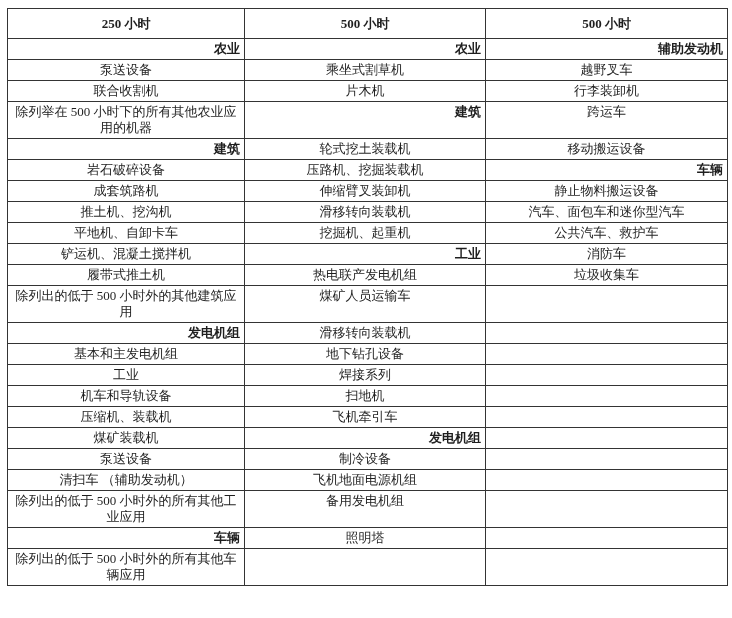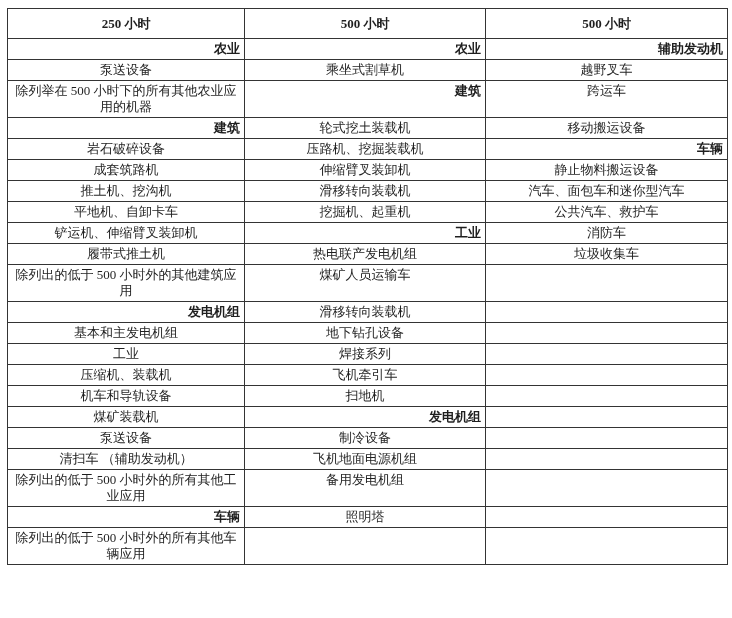--- a/index.html
+++ b/index.html
@@ -65,20 +65,25 @@
         <td class="section">农业</td>
         <td class="section">农业</td>
         <td class="section">辅助发动机</td>
       </tr>
       <tr>
         <td>泵送设备</td>
         <td>乘坐式割草机</td>
         <td>越野叉车</td>
       </tr>
       <tr>
+        <td>联合收割机</td>
+        <td>片木机</td>
+        <td>行李装卸机</td>
+      </tr>
+      <tr>
         <td>除列举在 500 小时下的所有其他农业应用的机器</td>
         <td class="section">建筑</td>
         <td>跨运车</td>
       </tr>
       <tr>
         <td class="section">建筑</td>
         <td>轮式挖土装载机</td>
         <td>移动搬运设备</td>
       </tr>
       <tr>
@@ -95,21 +100,21 @@
         <td>推土机、挖沟机</td>
         <td>滑移转向装载机</td>
         <td>汽车、面包车和迷你型汽车</td>
       </tr>
       <tr>
         <td>平地机、自卸卡车</td>
         <td>挖掘机、起重机</td>
         <td>公共汽车、救护车</td>
       </tr>
       <tr>
-        <td>铲运机、伸缩臂叉装卸机</td>
+        <td>铲运机、混凝土搅拌机</td>
         <td class="section">工业</td>
         <td>消防车</td>
       </tr>
       <tr>
         <td>履带式推土机</td>
         <td>热电联产发电机组</td>
         <td>垃圾收集车</td>
       </tr>
       <tr>
         <td>除列出的低于 500 小时外的其他建筑应用</td>
@@ -125,27 +130,27 @@
         <td>基本和主发电机组</td>
         <td>地下钻孔设备</td>
         <td></td>
       </tr>
       <tr>
         <td>工业</td>
         <td>焊接系列</td>
         <td></td>
       </tr>
       <tr>
-        <td>压缩机、装载机</td>
-        <td>飞机牵引车</td>
+        <td>机车和导轨设备</td>
+        <td>扫地机</td>
         <td></td>
       </tr>
       <tr>
-        <td>机车和导轨设备</td>
-        <td>扫地机</td>
+        <td>压缩机、装载机</td>
+        <td>飞机牵引车</td>
         <td></td>
       </tr>
       <tr>
         <td>煤矿装载机</td>
         <td class="section">发电机组</td>
         <td></td>
       </tr>
       <tr>
         <td>泵送设备</td>
         <td>制冷设备</td>

